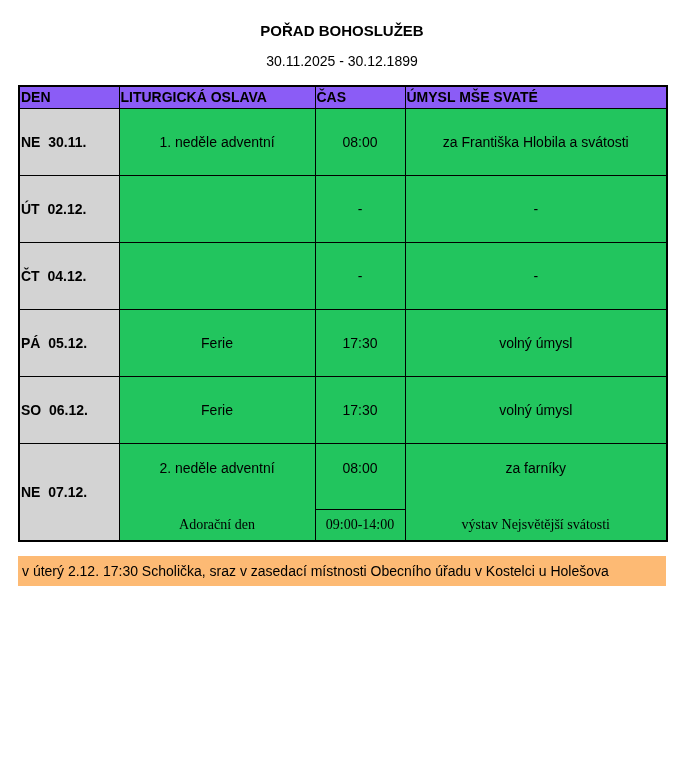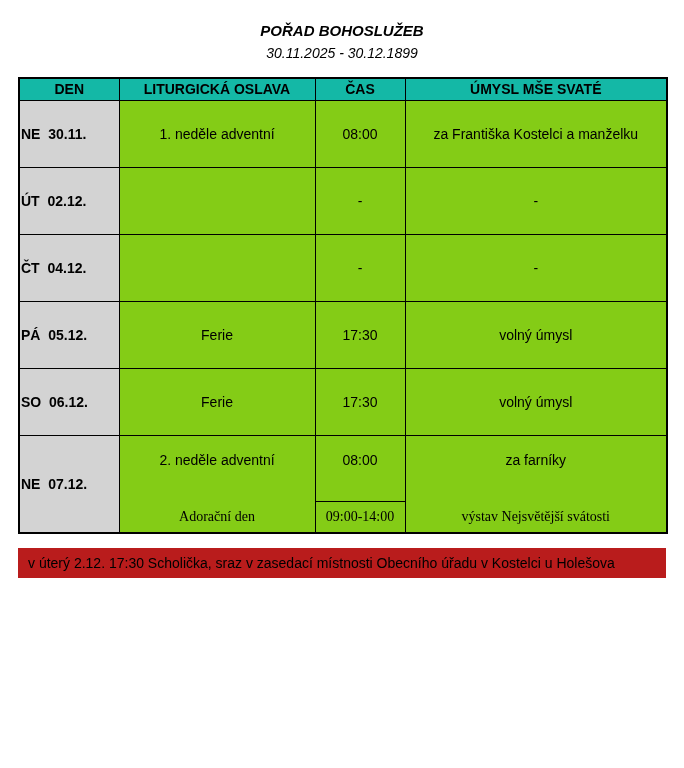--- a/index.html
+++ b/index.html
@@ -10,68 +10,68 @@
     color: #000000;
   }
   .page {
     width: 684px;
     height: 768px;
     box-sizing: border-box;
     padding: 16px 18px 10px 18px;
     background: #ffffff;
     overflow: hidden;
   }
-  .titles { text-align: center; font-style: italic; }
+  .titles { text-align: center; }
   .title-line1 {
     font-weight: bold;
     font-size: 15px;
     margin-top: 6px;
   }
   .title-line2 {
     font-weight: bold;
     font-size: 15px;
     margin-top: 5px;
   }
   .date-range {
     font-size: 14px;
-    margin-top: 6px;
+    margin-top: 14px;
   }
   table.schedule {
     border-collapse: collapse;
     table-layout: fixed;
     width: 648px;
     margin-top: 16px;
     border: 2px solid #000000;
   }
   table.schedule th,
   table.schedule td {
     border: 1px solid #000000;
     font-size: 14px;
     box-sizing: border-box;
   }
   table.schedule th {
-    background: #14b8a6;
+    background: #8b5cf6;
     height: 22px;
     font-weight: bold;
-    text-align: center;
+    text-align: left;
     vertical-align: middle;
   }
   tr.body-row { height: 67px; }
   tr.body-row.last { height: 96px; }
   td.den-cell {
     background: #d3d3d3;
     font-weight: bold;
     white-space: pre;
     text-align: left;
     vertical-align: middle;
   }
   td.data-cell {
     text-align: center;
     vertical-align: middle;
-    background: #84cc16;
+    background: #22c55e;
     padding: 2px 6px;
   }
   td.stack-cell { padding: 0; vertical-align: top; }
   .stack-wrap {
     display: flex;
     flex-direction: column;
     height: 96px;
     gap: 17px;
   }
   .sub-top {
@@ -89,22 +89,22 @@
     justify-content: center;
     text-align: center;
     padding: 0 4px;
     font-family: Liberation Serif, serif;
   }
   .sub-bottom.with-line { border-top: 1px solid #000000; }
   .footer-note {
     margin-top: 14px;
     width: 648px;
     box-sizing: border-box;
-    background: #b91c1c;
-    padding: 5px 10px;
+    background: #fdba74;
+    padding: 5px 4px;
     font-size: 14px;
     line-height: 1.45;
     text-align: left;
   }
 </style>
 </head>
 <body>
 
 <div class="page">
 
@@ -126,21 +126,21 @@
         <th>LITURGICKÁ OSLAVA</th>
         <th>ČAS</th>
         <th>ÚMYSL MŠE SVATÉ</th>
       </tr>
     </thead>
     <tbody>
       <tr class="body-row">
         <td class="den-cell">NE  30.11.</td>
         <td class="data-cell">1. neděle adventní</td>
         <td class="data-cell">08:00</td>
-        <td class="data-cell">za Františka Kostelci a manželku</td>
+        <td class="data-cell">za Františka Hlobila a svátosti</td>
       </tr>
       <tr class="body-row">
         <td class="den-cell">ÚT  02.12.</td>
         <td class="data-cell"></td>
         <td class="data-cell">-</td>
         <td class="data-cell">-</td>
       </tr>
       <tr class="body-row">
         <td class="den-cell">ČT  04.12.</td>
         <td class="data-cell"></td>

